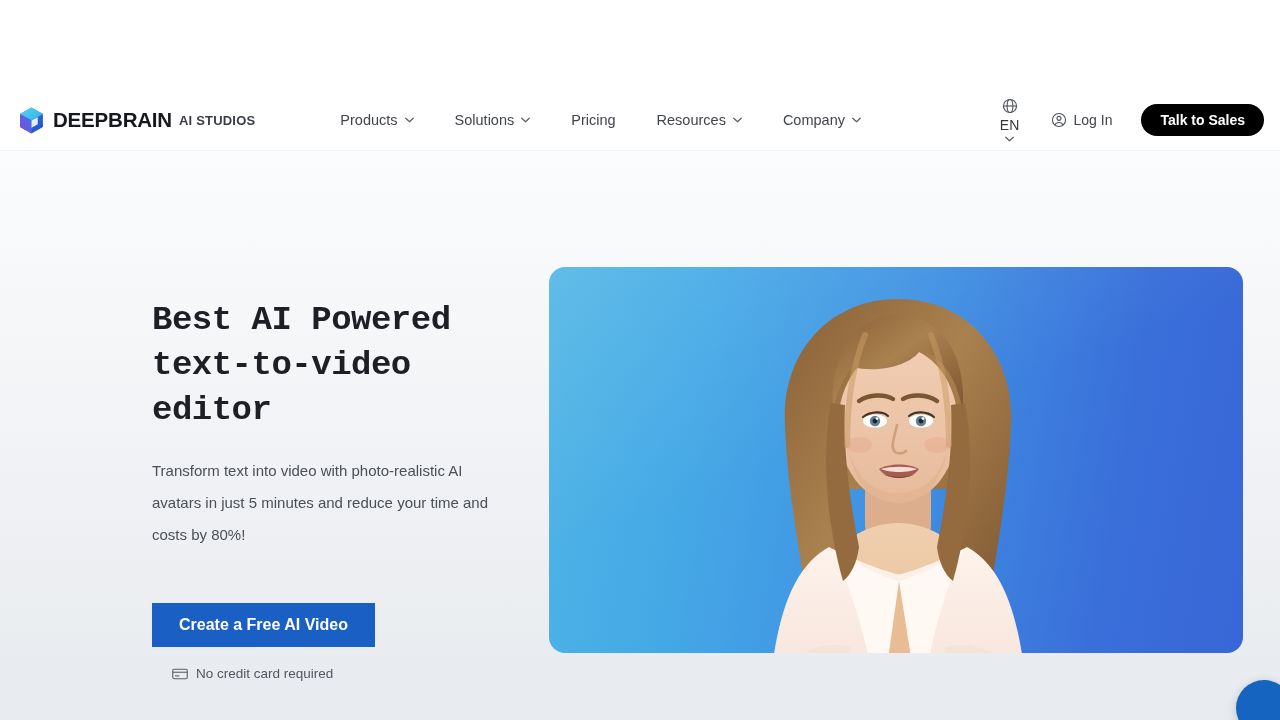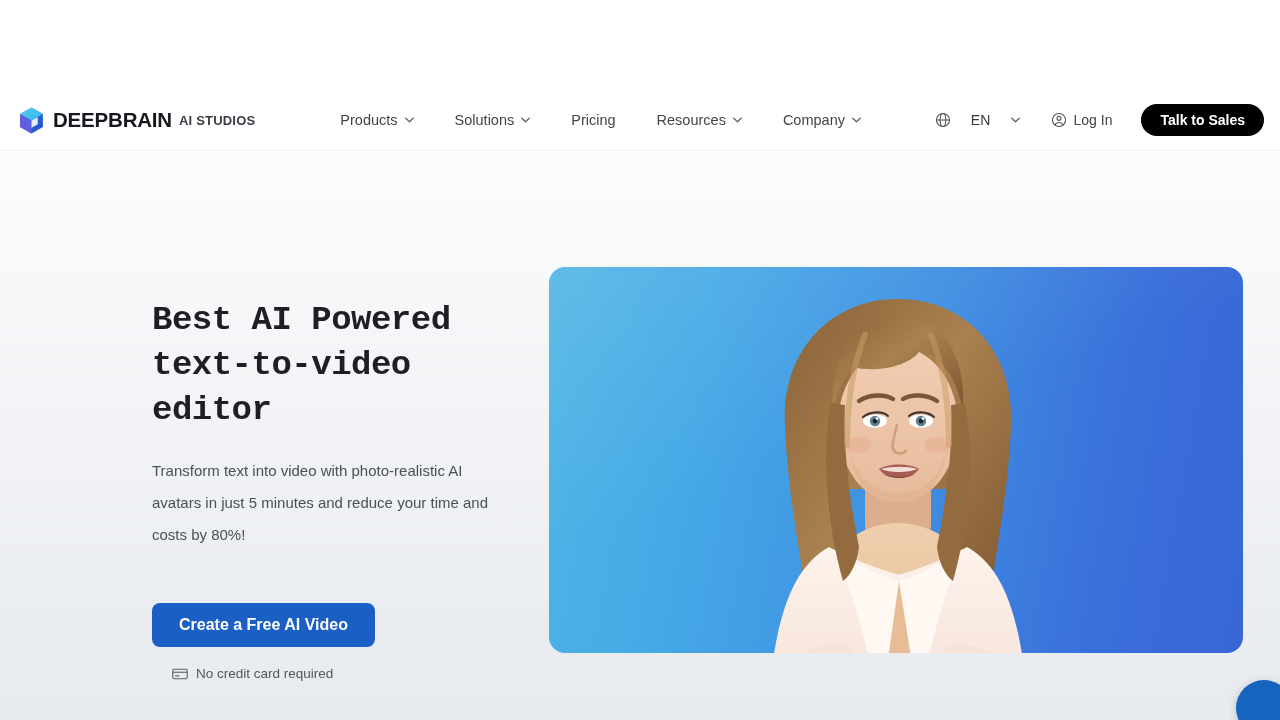--- a/index.html
+++ b/index.html
@@ -35,21 +35,21 @@
   .nav { display:flex; align-items:center; margin-left:85px; }
   .nav-item {
     display:flex; align-items:center; gap:7px;
     font-size:14.5px; color:#41444b; cursor:pointer;
     padding:6px 0; white-space:nowrap;
   }
   .nav-item + .nav-item { margin-left:41px; }
   .caret { width:9px; height:6px; flex:0 0 auto; }
 
   .right-group { display:flex; align-items:center; margin-left:auto; margin-right:16px; }
-  .lang { display:flex; align-items:center; gap:20px; font-size:14px; color:#41444b; cursor:pointer; }
+  .lang { display:flex; align-items:center; gap:3px; font-size:14px; color:#41444b; cursor:pointer;flex-direction:column; }
   .lang-label { font-size:14px; color:#34373e; letter-spacing:0.2px; }
   .login { display:flex; align-items:center; gap:7px; font-size:14px; color:#41444b; cursor:pointer; margin-left:31px; }
   .circle-ico { width:16px; height:16px; flex:0 0 auto; }
   .btn-sales {
     margin-left:29px;
     background:#000000; color:#ffffff;
     font-size:14px; font-weight:700;
     border:none; border-radius:20px;
     padding:0 19px; height:32px; line-height:32px;
     cursor:pointer; white-space:nowrap;
@@ -70,21 +70,21 @@
   }
   .subcopy {
     margin-top:22px;
     font-size:15px; line-height:32px; color:#4b4f57; max-width:350px;
   }
   .btn-cta {
     margin-top:52px;
     display:inline-block;
     background:#1a5fc4; color:#ffffff;
     font-size:16px; font-weight:700;
-    border:none; border-radius:8px;
+    border:none; border-radius:0;
     padding:0 27px; height:44px; line-height:44px;
     cursor:pointer;
     font-family:"Liberation Sans", sans-serif;
   }
   .nocard { display:flex; align-items:center; gap:8px; margin-top:19px; margin-left:20px; }
   .nocard-text { font-size:13.5px; color:#53575f; }
   .card-ico { width:16px; height:12px; flex:0 0 auto; }
 
   
   .video-card {

